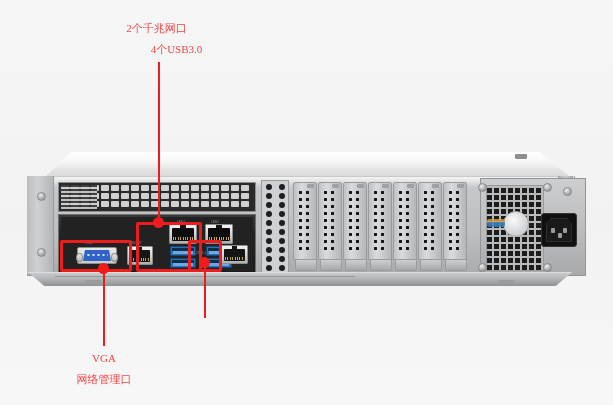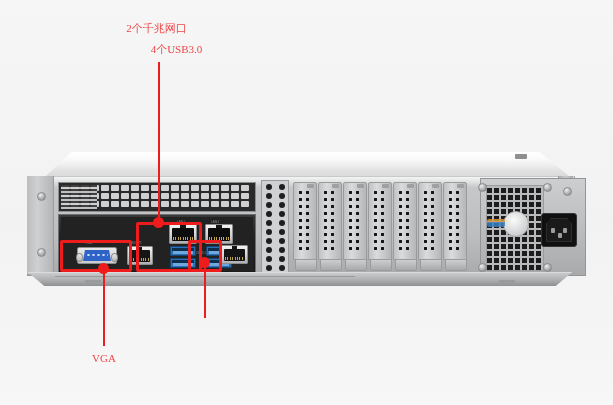--- a/index.html
+++ b/index.html
@@ -395,14 +395,15 @@
   <div class="dot" style="left:153px;top:217px;"></div>
   <div class="lbl" style="left:0;top:18px;width:313px;">2个千兆网口</div>
   <div class="lbl" style="left:0;top:39px;width:313px;margin-left:20px;">4个USB3.0</div>
 
   <div class="lead" style="left:204px;top:262px;height:56px;"></div>
   <div class="dot" style="left:199px;top:257px;"></div>
 
   <div class="lead" style="left:103px;top:268px;height:78px;"></div>
   <div class="dot" style="left:98px;top:263px;"></div>
   <div class="lbl" style="left:29px;top:348px;width:150px;">VGA</div>
+  <div class="lbl" style="left:29px;top:369px;width:150px;">网络管理口</div>
 
 </div>
 
 </body></html>

